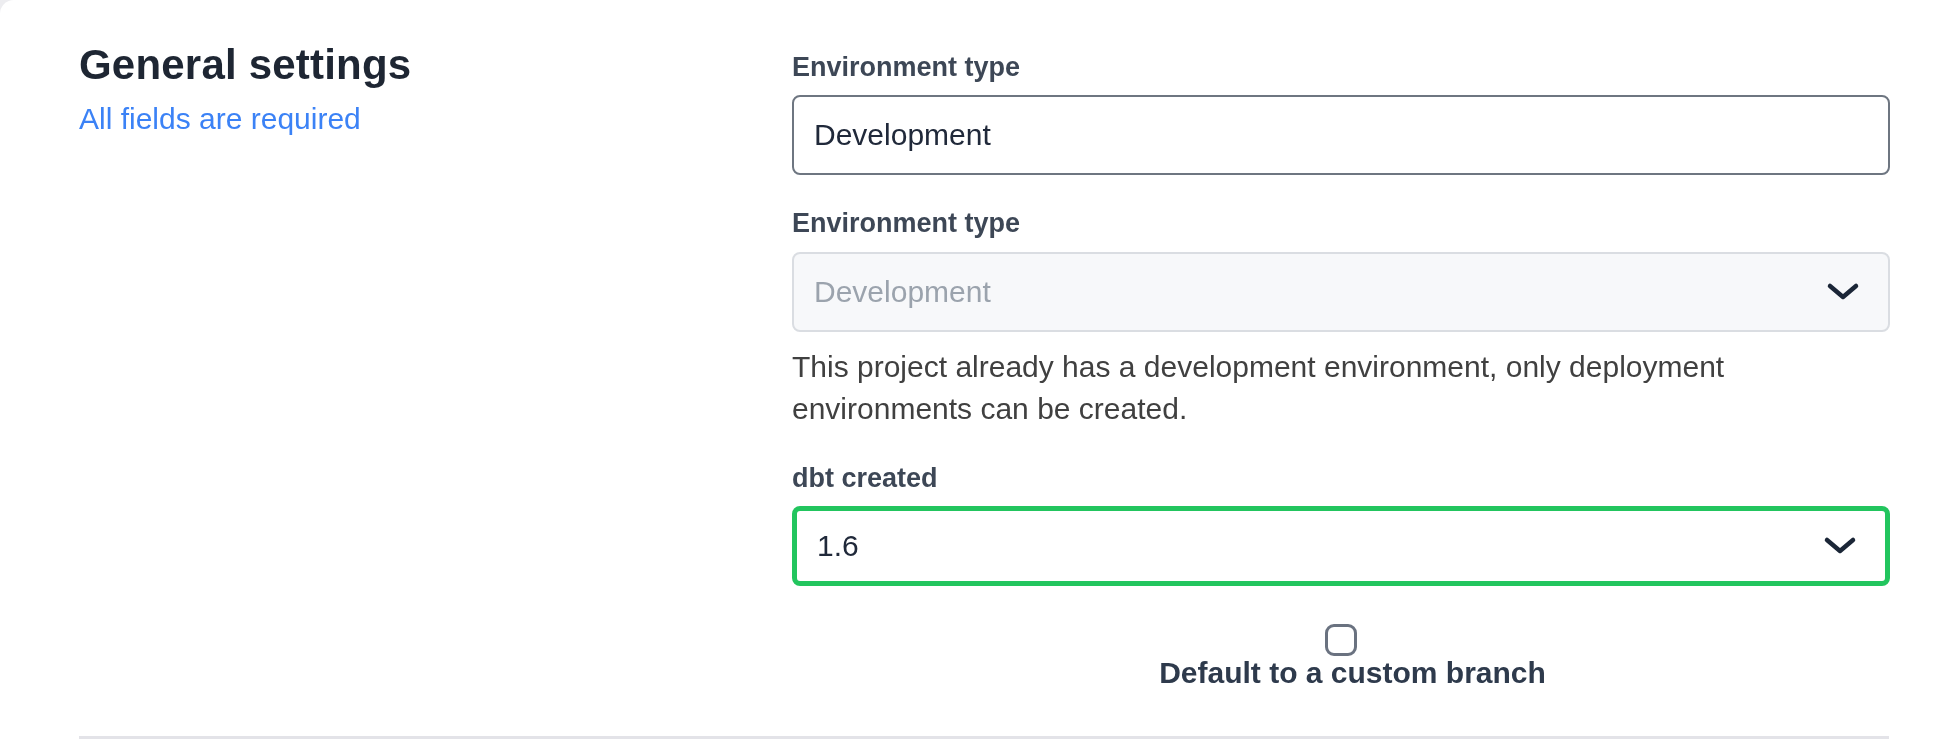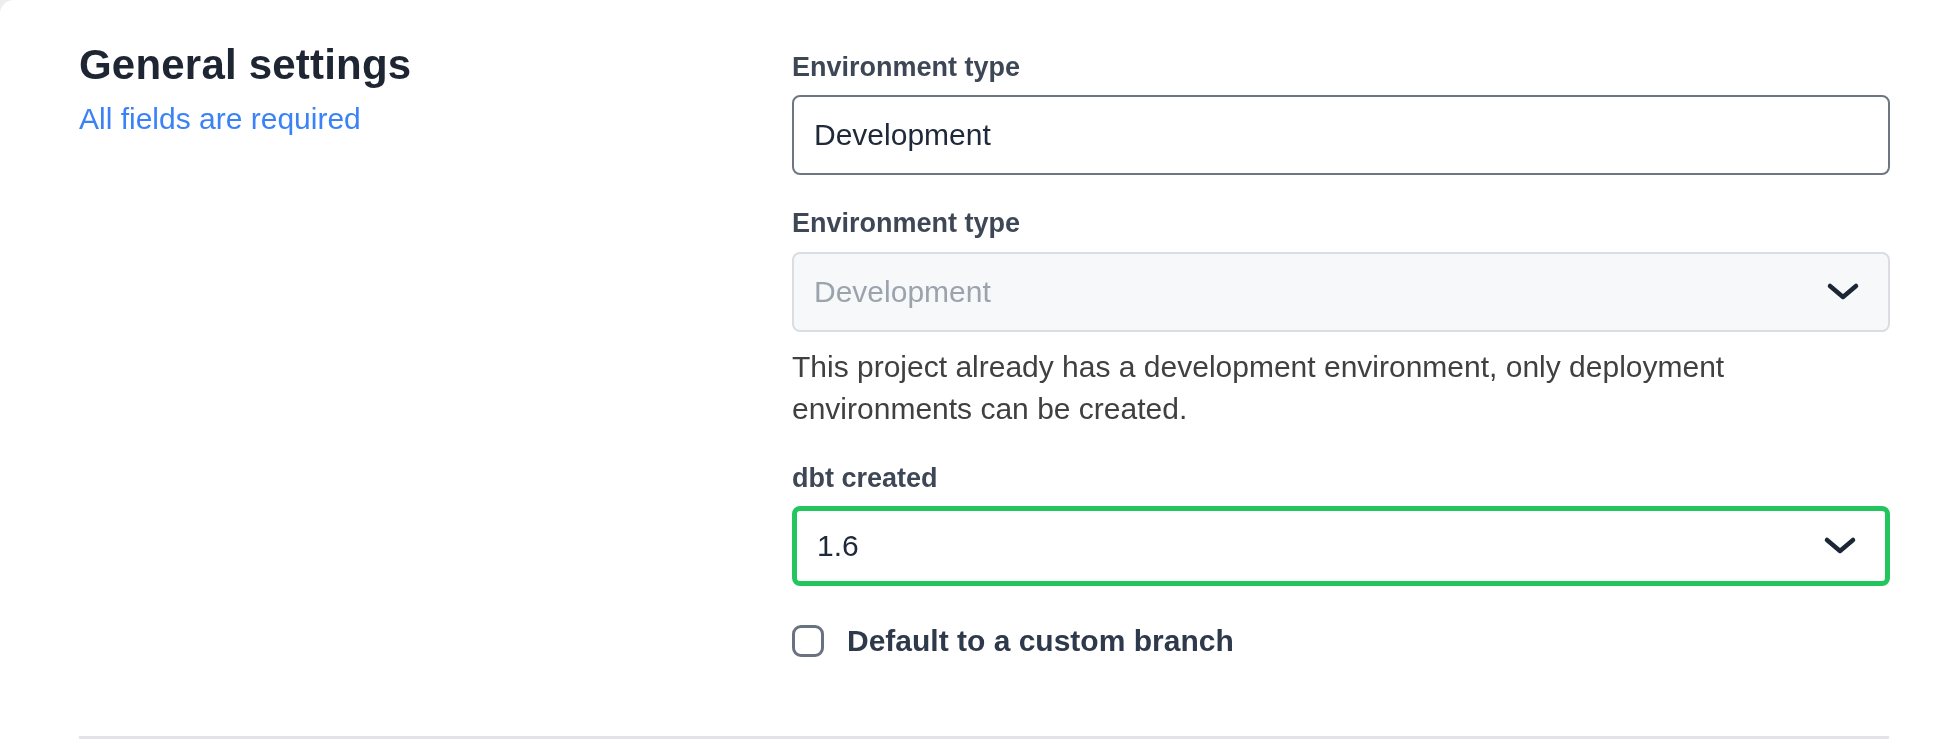--- a/index.html
+++ b/index.html
@@ -98,20 +98,21 @@
     font-size: 30px;
     color: #404040;
     line-height: 1.4;
     margin-top: 14px;
     max-width: 1120px;
   }
   .checkbox-row {
     display: flex;
     align-items: center;
     margin-top: 38px;
+    flex-direction: column;
   }
   .checkbox {
     width: 32px;
     height: 32px;
     border: 3px solid #6a7280;
     border-radius: 9px;
     background: #ffffff;
     flex-shrink: 0;
     cursor: pointer;
   }

